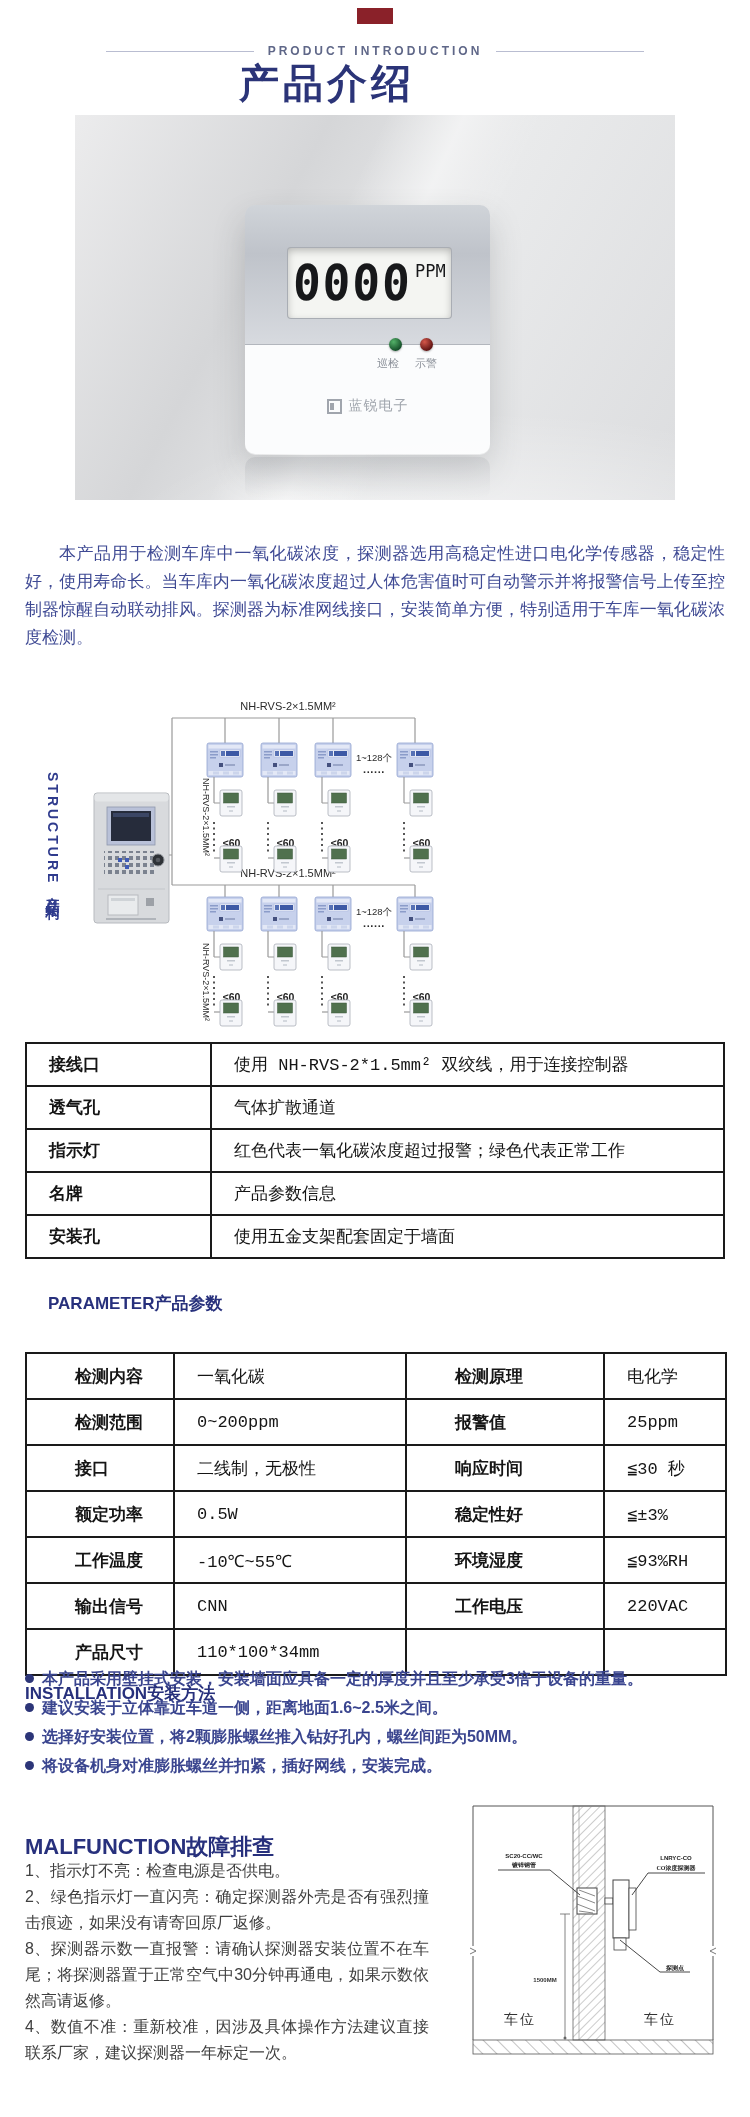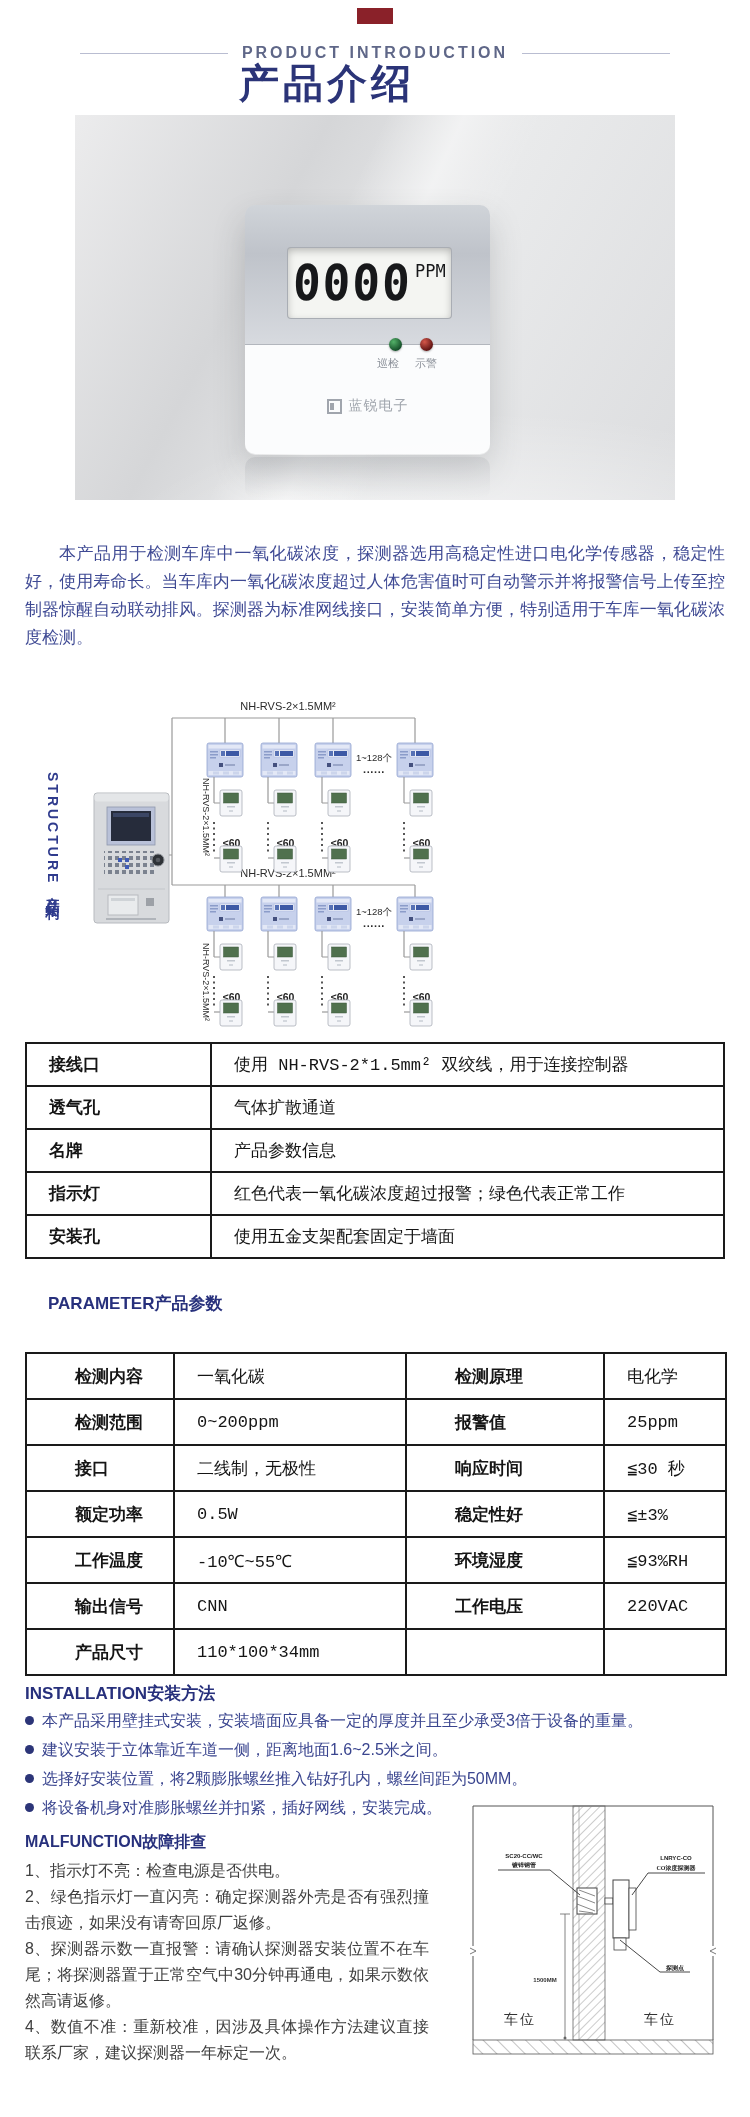--- a/index.html
+++ b/index.html
@@ -6,21 +6,21 @@
   body { background:#fff; font-family:"Liberation Sans", sans-serif; }
   #page { position:relative; width:750px; height:2117px; margin:0 auto; background:#fff; overflow:hidden; }
   .abs { position:absolute; }
 
   
   .top-badge { left:357px; top:8px; width:36px; height:16px; background:#8a2129; }
 
   
   .eyebrow-row { left:0; top:44px; width:750px; display:flex; align-items:center; justify-content:center; gap:14px; }
   .eyebrow-line { width:148px; height:1px; background:#b9bdd1; }
-  .eyebrow-text { font-size:16px; font-weight:bold; letter-spacing:3px; color:#5f6788; }
+  .eyebrow-text { font-size:12px; font-weight:bold; letter-spacing:3px; color:#5f6788; }
   .page-title { left:0; top:56px; width:654px; text-align:center; font-size:40px; font-weight:bold; color:#2b3478; letter-spacing:4px; }
 
   
   .photo { left:75px; top:115px; width:600px; height:385px; overflow:hidden;
            background:linear-gradient(118deg,#ececed 0%,#d5d6d8 32%,#e9eaeb 58%,#dcdddf 100%); }
   .photo:before { content:""; position:absolute; inset:0;
            background:linear-gradient(115deg,transparent 40%,rgba(255,255,255,.55) 50%,transparent 60%); }
   .photo:after { content:""; position:absolute; left:0; bottom:-60px; width:100%; height:160px;
            background:radial-gradient(ellipse at 70% 100%, rgba(255,255,255,.65), transparent 65%); }
   .device { position:absolute; left:170px; top:90px; width:245px; height:250px; border-radius:10px;
@@ -64,26 +64,26 @@
   .spec-table { left:25px; top:1042px; width:700px; }
   .spec-table td { height:43px; }
   .spec-table td.lbl { width:185px; font-weight:bold; }
   .param-heading { left:48px; top:1292px; font-size:17px; font-weight:bold; color:#27307c; }
   .param-table { left:25px; top:1352px; width:700px; }
   .param-table td { height:46px; }
   .param-table td.lbl { font-weight:bold;padding-left:48px; }
 
   
   .inst-heading { left:25px; top:1682px; font-size:17px; font-weight:bold; color:#27307c; }
-  .inst-list { left:25px; top:1706px; width:700px; }
+  .inst-list { left:25px; top:1664px; width:700px;font-weight:bold; }
   .inst-item { display:flex; font-size:16px; line-height:29px; color:#3a458f; }
   .bdot { flex:none; width:9px; height:9px; border-radius:50%; background:#2c3578; margin:10px 8px 0 0; }
 
   
-  .mal-heading { left:25px; top:1832px; font-size:16px; font-weight:bold; color:#27307c; }
+  .mal-heading { left:25px; top:1832px; font-size:22px; font-weight:bold; color:#27307c; }
   .mal-list { left:25px; top:1858px; width:404px; font-size:16px; line-height:26px; color:#404040; }
   .mal-list p { margin:0; text-align:justify; }
 
   
   .install-svg { left:470px; top:1800px; }
   .install-svg text { font-family:"Liberation Sans", sans-serif; }
   .install-svg .cjk { font-family:"Liberation Serif","DejaVu Serif",serif; }
 </style>
 </head>
 <body>
@@ -230,26 +230,26 @@
     <tbody>
         <tr>
           <td class="lbl">接线口</td>
           <td>使用 NH-RVS-2*1.5mm² 双绞线，用于连接控制器</td>
         </tr>
     <tr>
           <td class="lbl">透气孔</td>
           <td>气体扩散通道</td>
         </tr>
     <tr>
+          <td class="lbl">指示灯</td>
+          <td>红色代表一氧化碳浓度超过报警；绿色代表正常工作</td>
+        </tr>
+    <tr>
           <td class="lbl">名牌</td>
           <td>产品参数信息</td>
-        </tr>
-    <tr>
-          <td class="lbl">指示灯</td>
-          <td>红色代表一氧化碳浓度超过报警；绿色代表正常工作</td>
         </tr>
     <tr>
           <td class="lbl">安装孔</td>
           <td>使用五金支架配套固定于墙面</td>
         </tr>
   </tbody>
     </table>
 
   <div class="abs param-heading">PARAMETER产品参数</div>
   <table class="param-table">

